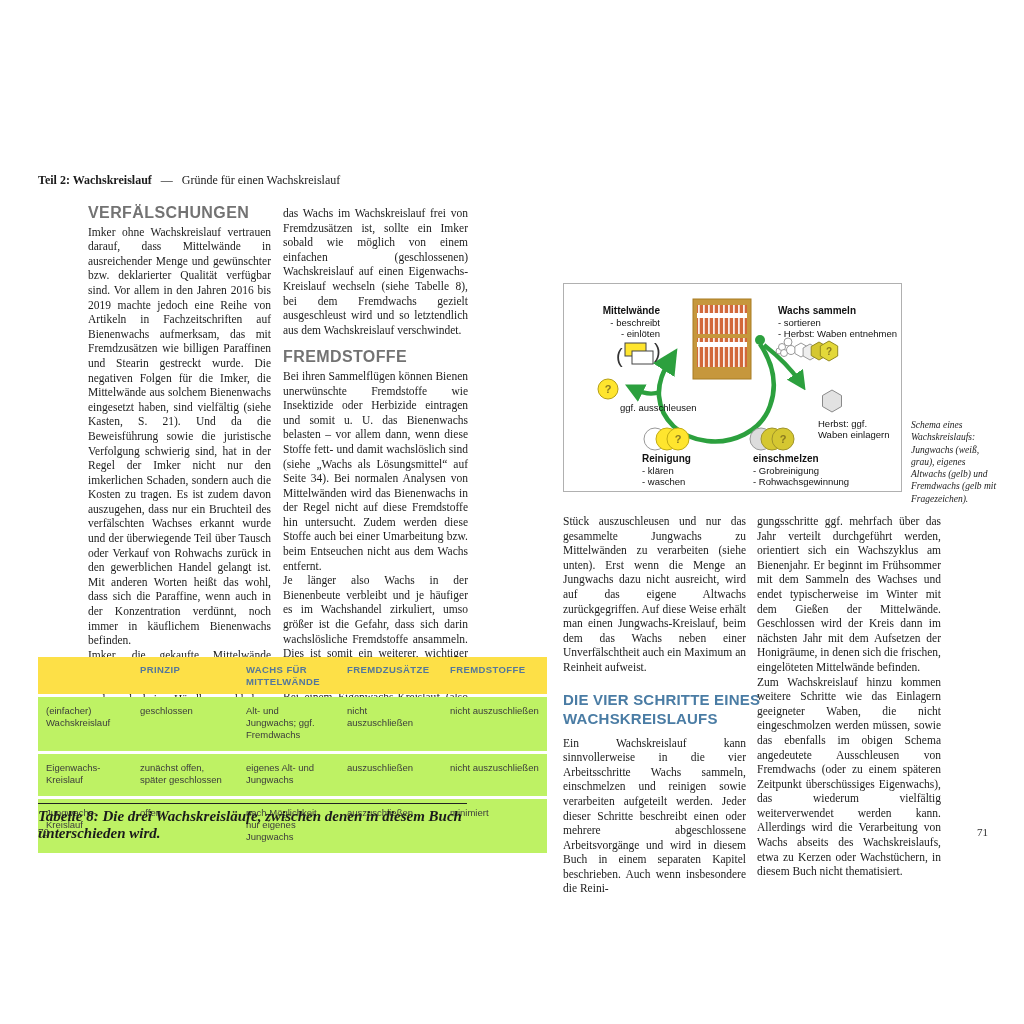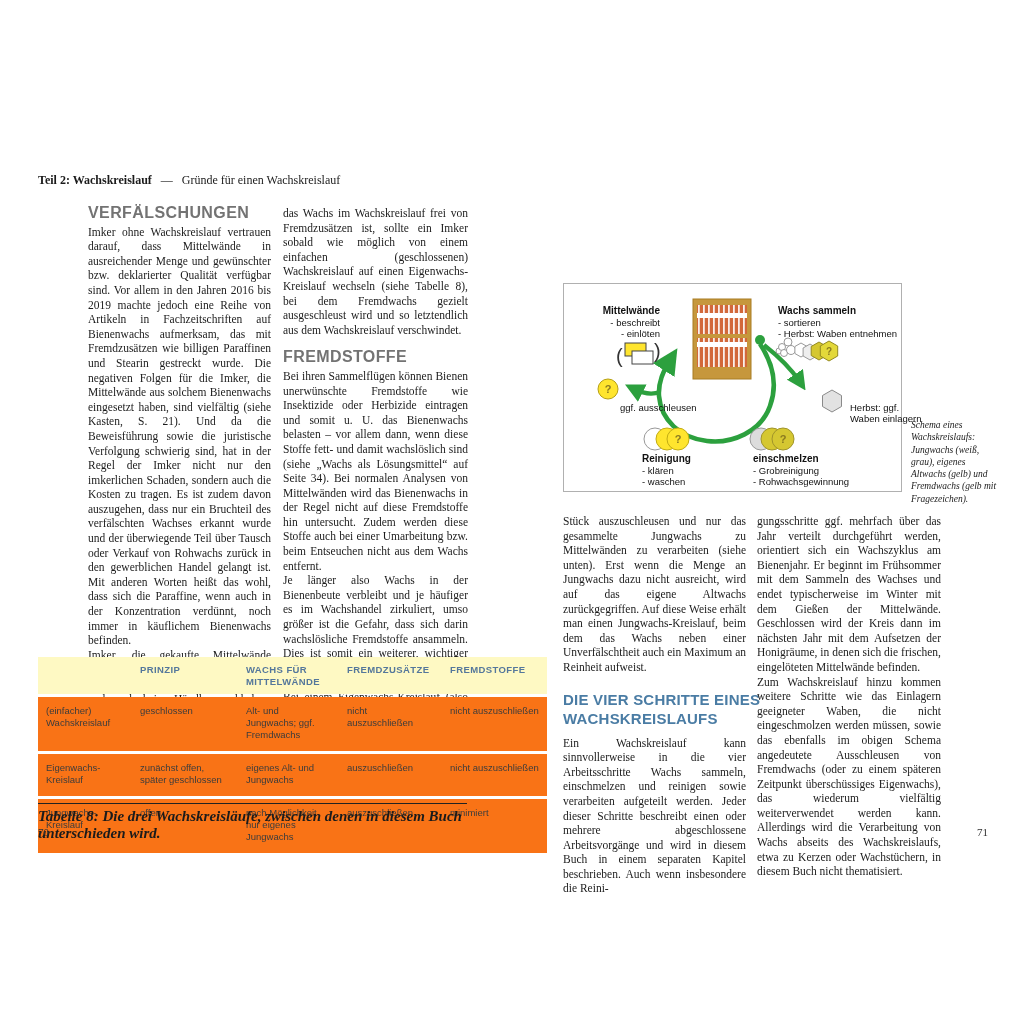--- a/index.html
+++ b/index.html
@@ -26,25 +26,25 @@
     width:205px;text-align:left;margin:15px 0 8px 0;
   }
   
   .wax-table{
     position:absolute;left:38px;top:654px;width:429px;
     border-collapse:separate;border-spacing:0 3px;
     font-family:"Liberation Sans", sans-serif;font-size:9.5px;line-height:12px;color:#3c3c3c;
     table-layout:fixed;
   }
   .wax-table th{
-    background:#fef9c3;color:#54779b;font-weight:bold;letter-spacing:.4px;
+    background:#fde047;color:#54779b;font-weight:bold;letter-spacing:.4px;
     text-align:left;vertical-align:top;padding:7px 8px 6px 8px;margin-top:28px;
   }
   .wax-table td{
-    background:#f97316;text-align:left;vertical-align:top;padding:8px 8px 10px 8px;
+    background:#bef264;text-align:left;vertical-align:top;padding:8px 8px 10px 8px;
   }
   .wax-table .c0{width:78px;} .wax-table .c1{width:90px;} .wax-table .c2{width:85px;}
   .wax-table .c3{width:87px;} .wax-table .c4{width:89px;}
   .table-caption{
     left:38px;top:803px;width:429px;border-top:1.5px solid #222;
     padding-top:4px;font-style:italic;font-weight:bold;font-size:15px;color:#1b1b1b;
   }
   .page-num{font-size:11px;color:#333;}
   
   .diagram{
@@ -192,21 +192,21 @@
     <div class="dg-title">Mittelwände</div>
     <div class="dg-item">- beschreibt</div>
     <div class="dg-item">- einlöten</div>
   </div>
   <div class="dg-label" style="left:214px;top:20px;width:122px;">
     <div class="dg-title">Wachs sammeln</div>
     <div class="dg-item">- sortieren</div>
     <div class="dg-item">- Herbst: Waben entnehmen</div>
   </div>
   <div class="dg-label dg-item" style="left:8px;top:118px;width:92px;margin-left:48px;">ggf. ausschleusen</div>
-  <div class="dg-label" style="left:254px;top:118px;width:82px;margin-left:32px;">
+  <div class="dg-label" style="left:254px;top:134px;width:82px;">
     <div class="dg-item">Herbst: ggf.</div>
     <div class="dg-item">Waben einlagern</div>
   </div>
   <div class="dg-label" style="left:78px;top:168px;width:100px;">
     <div class="dg-title">Reinigung</div>
     <div class="dg-item">- klären</div>
     <div class="dg-item">- waschen</div>
   </div>
   <div class="dg-label" style="left:189px;top:168px;width:110px;">
     <div class="dg-title">einschmelzen</div>

